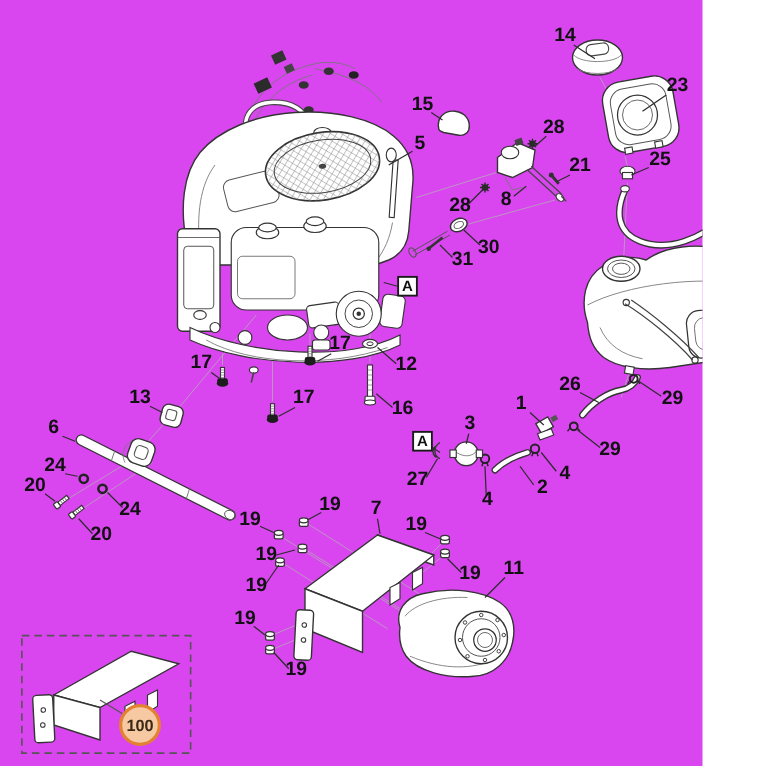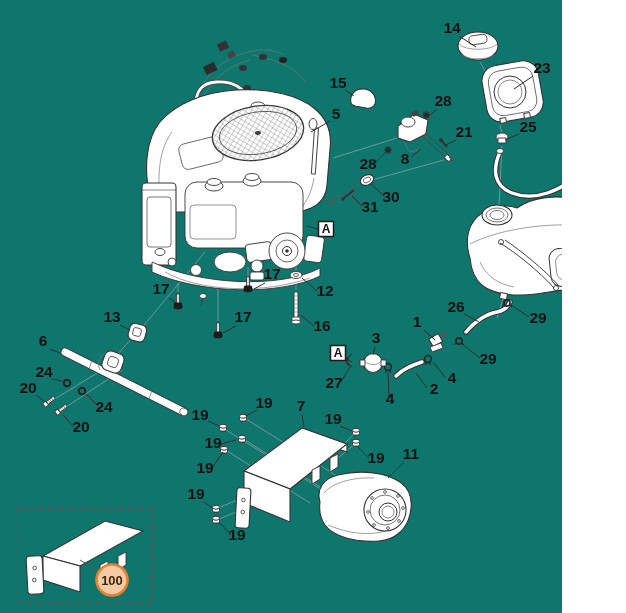--- a/index.html
+++ b/index.html
@@ -1,16 +1,16 @@
 <!DOCTYPE html>
 <html><head>
 <meta charset="utf-8">
 <style>
   html,body{margin:0;padding:0;background:#ffffff;}
-  .canvas{position:relative;width:562px;height:613px;background:#0f766e;overflow:hidden;
+  .canvas{position:relative;width:562px;height:613px;background:#d946ef;overflow:hidden;
           font-family:"Liberation Sans",sans-serif;}
   svg text{user-select:none;}
   .callout{font:bold 15.5px "Liberation Sans",sans-serif;fill:#121212;text-anchor:middle;cursor:pointer;}
   .amark{font:bold 12px "Liberation Sans",sans-serif;fill:#111;text-anchor:middle;}
   .badge-txt{font:bold 13px "Liberation Sans",sans-serif;fill:#3a2817;text-anchor:middle;}
   .ol{fill:#ffffff;stroke:#333;stroke-width:1.1;}
   .ol2{fill:#ffffff;stroke:#333;stroke-width:0.9;}
   .thin{fill:none;stroke:#777;stroke-width:0.7;}
   .tube{fill:none;stroke:#333;stroke-width:5.5;stroke-linecap:round;}
   .tube-in{fill:none;stroke:#fff;stroke-width:3.4;stroke-linecap:round;}

